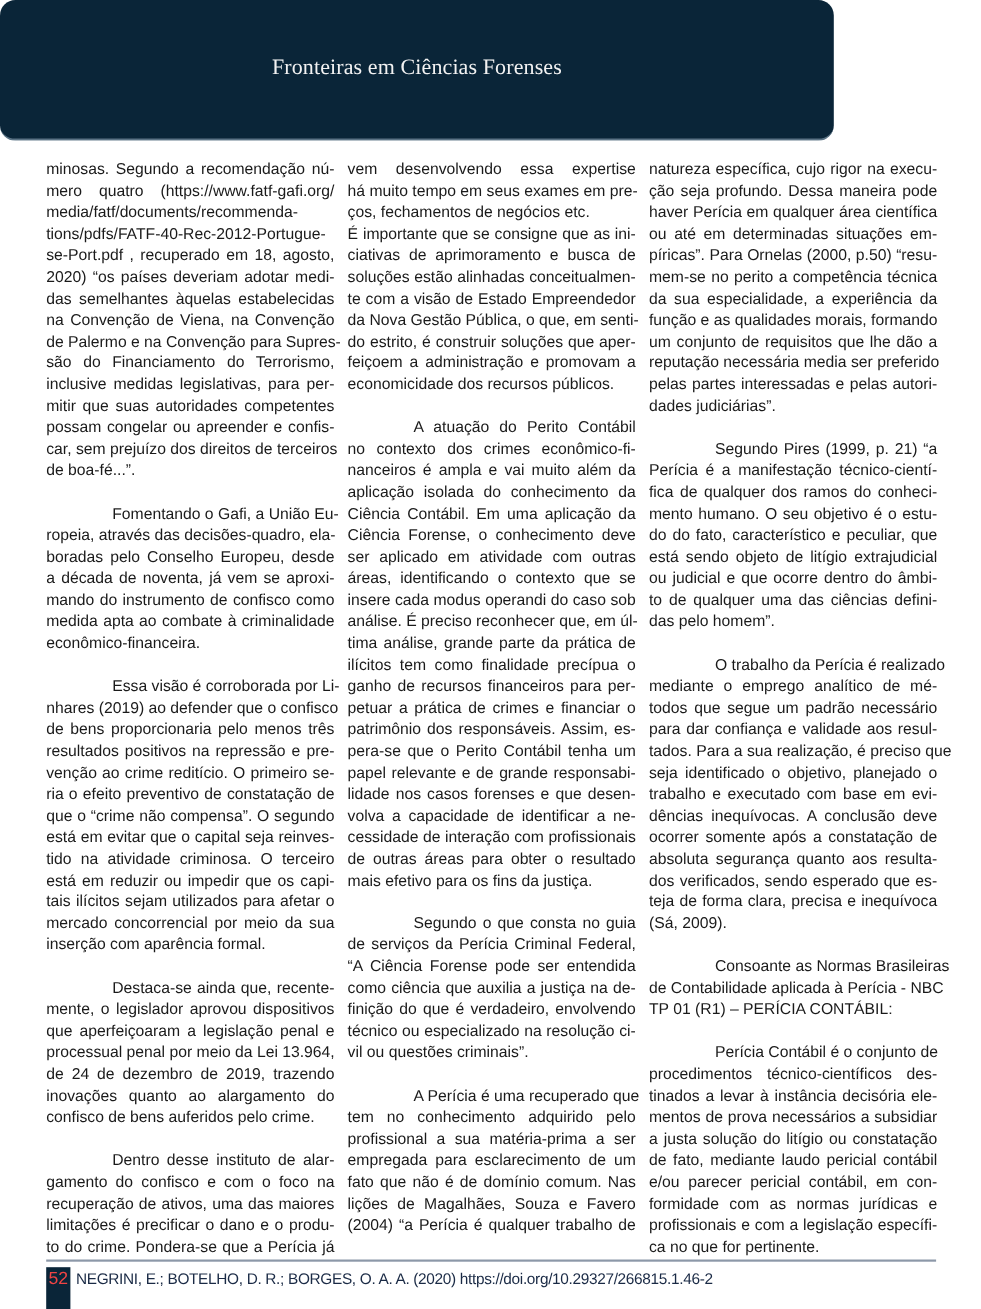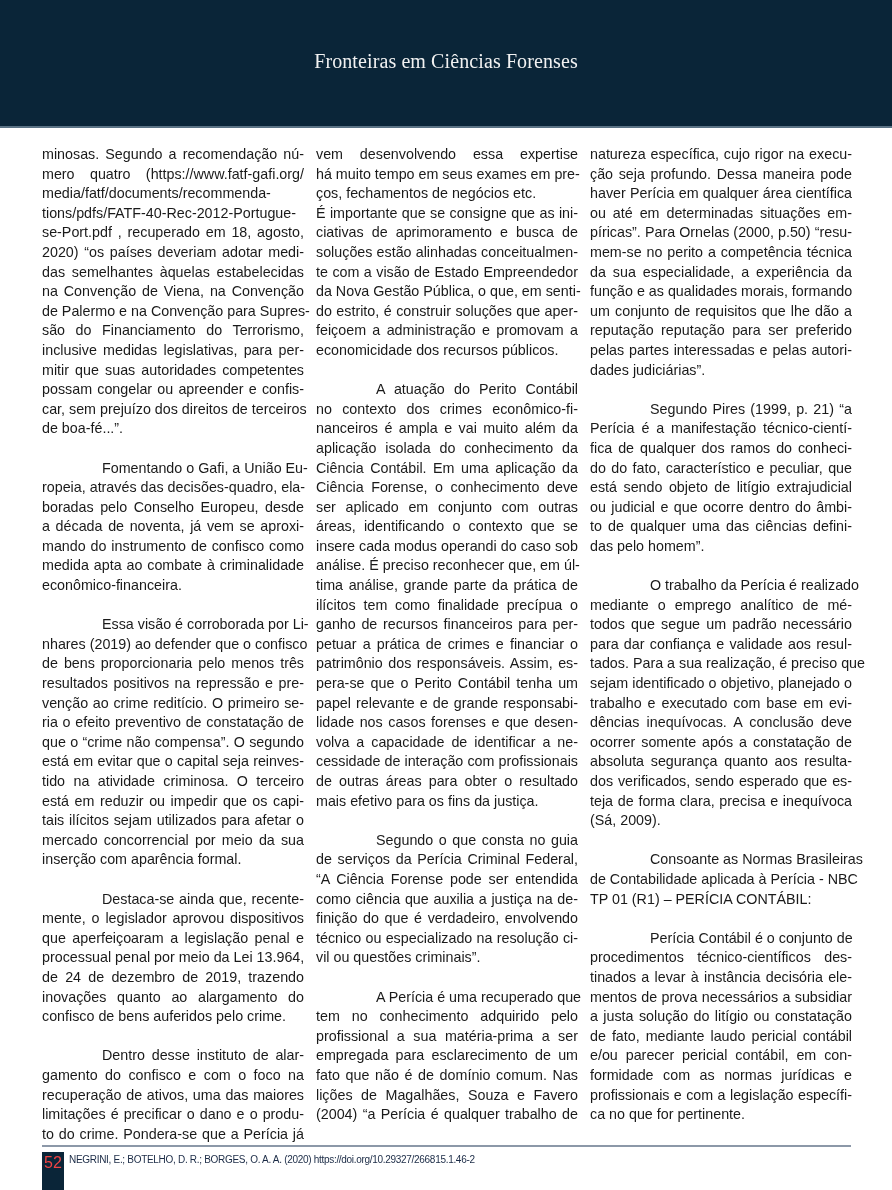--- a/index.html
+++ b/index.html
@@ -1,29 +1,29 @@
 <!DOCTYPE html>
 <html><head>
 <meta charset="utf-8">
 <style>
   html, body { margin: 0; padding: 0; }
   body { width: 892px; height: 1190px; position: relative; background: #ffffff; overflow: hidden; }
-  .header { position: absolute; left: 0; top: 0; width: 892px; height: 126px; background: #0a2538; border-bottom: 2px solid #5b7385; }
+  .header { position: absolute; left: 0; top: 0; width: 758px; height: 126px; background: #0a2538; border-bottom: 2px solid #5b7385; border-radius: 14px; }
   .journal-title { position: absolute; left: 0; right: 0; top: 50px; text-align: center; color: #f2f2f2; font-family: "Liberation Serif", "DejaVu Serif", serif; font-size: 20px; letter-spacing: 0.1px; }
   .col { position: absolute; top: 145px; width: 262px; font-family: "Liberation Sans", "DejaVu Sans", sans-serif; font-size: 14.3px; line-height: 19.6px; color: #1a1a1a; }
   .col1 { left: 42px; }
   .col2 { left: 316px; }
   .col3 { left: 590px; }
   .line { display: block; text-align: justify; text-align-last: justify; white-space: nowrap; height: 19.6px; overflow: visible; }
   .line.last { text-align-last: left; }
   .line.indent { padding-left: 60px; }
   .gap { display: block; height: 19.6px; }
   .footer-rule { position: absolute; left: 42px; top: 1145px; width: 809px; height: 2px; background: #8c98a8; }
   .page-num { position: absolute; left: 42px; top: 1152px; width: 22px; height: 38px; background: #0a2538; color: #ef4444; font-family: "Liberation Sans", sans-serif; font-size: 16px; text-align: center; line-height: 22px; }
-  .footer-cite { position: absolute; left: 69px; top: 1154px; font-family: "Liberation Sans", sans-serif; font-size: 10px; color: #1a2a45; letter-spacing: -0.3px; white-space: nowrap; }
+  .footer-cite { position: absolute; left: 69px; top: 1154px; font-family: "Liberation Sans", sans-serif; font-size: 14px; color: #1a2a45; letter-spacing: -0.3px; white-space: nowrap; }
 </style>
 </head>
 <body>
 
 <div class="header">
   <div class="journal-title">Fronteiras em Ciências Forenses</div>
 </div>
 
 <div class="col col1">
     <div>
@@ -105,21 +105,21 @@
       <span class="line last">economicidade dos recursos públicos.</span>
     </div>
     <span class="gap"></span>
     <div>
       <span class="line indent">A atuação do Perito Contábil</span>
       <span class="line">no contexto dos crimes econômico-fi-</span>
       <span class="line">nanceiros é ampla e vai muito além da</span>
       <span class="line">aplicação isolada do conhecimento da</span>
       <span class="line">Ciência Contábil. Em uma aplicação da</span>
       <span class="line">Ciência Forense, o conhecimento deve</span>
-      <span class="line">ser aplicado em conjunto com outras</span>
+      <span class="line">ser aplicado em atividade com outras</span>
       <span class="line">áreas, identificando o contexto que se</span>
       <span class="line">insere cada modus operandi do caso sob</span>
       <span class="line">análise. É preciso reconhecer que, em úl-</span>
       <span class="line">tima análise, grande parte da prática de</span>
       <span class="line">ilícitos tem como finalidade precípua o</span>
       <span class="line">ganho de recursos financeiros para per-</span>
       <span class="line">petuar a prática de crimes e financiar o</span>
       <span class="line">patrimônio dos responsáveis. Assim, es-</span>
       <span class="line">pera-se que o Perito Contábil tenha um</span>
       <span class="line">papel relevante e de grande responsabi-</span>
@@ -154,43 +154,44 @@
     <div>
       <span class="line">natureza específica, cujo rigor na execu-</span>
       <span class="line">ção seja profundo. Dessa maneira pode</span>
       <span class="line">haver Perícia em qualquer área científica</span>
       <span class="line">ou até em determinadas situações em-</span>
       <span class="line">píricas”. Para Ornelas (2000, p.50) “resu-</span>
       <span class="line">mem-se no perito a competência técnica</span>
       <span class="line">da sua especialidade, a experiência da</span>
       <span class="line">função e as qualidades morais, formando</span>
       <span class="line">um conjunto de requisitos que lhe dão a</span>
-      <span class="line">reputação reputação para ser preferido</span>
+      <span class="line">reputação necessária media ser preferido</span>
       <span class="line">pelas partes interessadas e pelas autori-</span>
       <span class="line last">dades judiciárias”.</span>
     </div>
     <span class="gap"></span>
     <div>
       <span class="line indent">Segundo Pires (1999, p. 21) “a</span>
       <span class="line">Perícia é a manifestação técnico-cientí-</span>
       <span class="line">fica de qualquer dos ramos do conheci-</span>
+      <span class="line">mento humano. O seu objetivo é o estu-</span>
       <span class="line">do do fato, característico e peculiar, que</span>
       <span class="line">está sendo objeto de litígio extrajudicial</span>
       <span class="line">ou judicial e que ocorre dentro do âmbi-</span>
       <span class="line">to de qualquer uma das ciências defini-</span>
       <span class="line last">das pelo homem”.</span>
     </div>
     <span class="gap"></span>
     <div>
       <span class="line indent">O trabalho da Perícia é realizado</span>
       <span class="line">mediante o emprego analítico de mé-</span>
       <span class="line">todos que segue um padrão necessário</span>
       <span class="line">para dar confiança e validade aos resul-</span>
       <span class="line">tados. Para a sua realização, é preciso que</span>
-      <span class="line">sejam identificado o objetivo, planejado o</span>
+      <span class="line">seja identificado o objetivo, planejado o</span>
       <span class="line">trabalho e executado com base em evi-</span>
       <span class="line">dências inequívocas. A conclusão deve</span>
       <span class="line">ocorrer somente após a constatação de</span>
       <span class="line">absoluta segurança quanto aos resulta-</span>
       <span class="line">dos verificados, sendo esperado que es-</span>
       <span class="line">teja de forma clara, precisa e inequívoca</span>
       <span class="line last">(Sá, 2009).</span>
     </div>
     <span class="gap"></span>
     <div>

